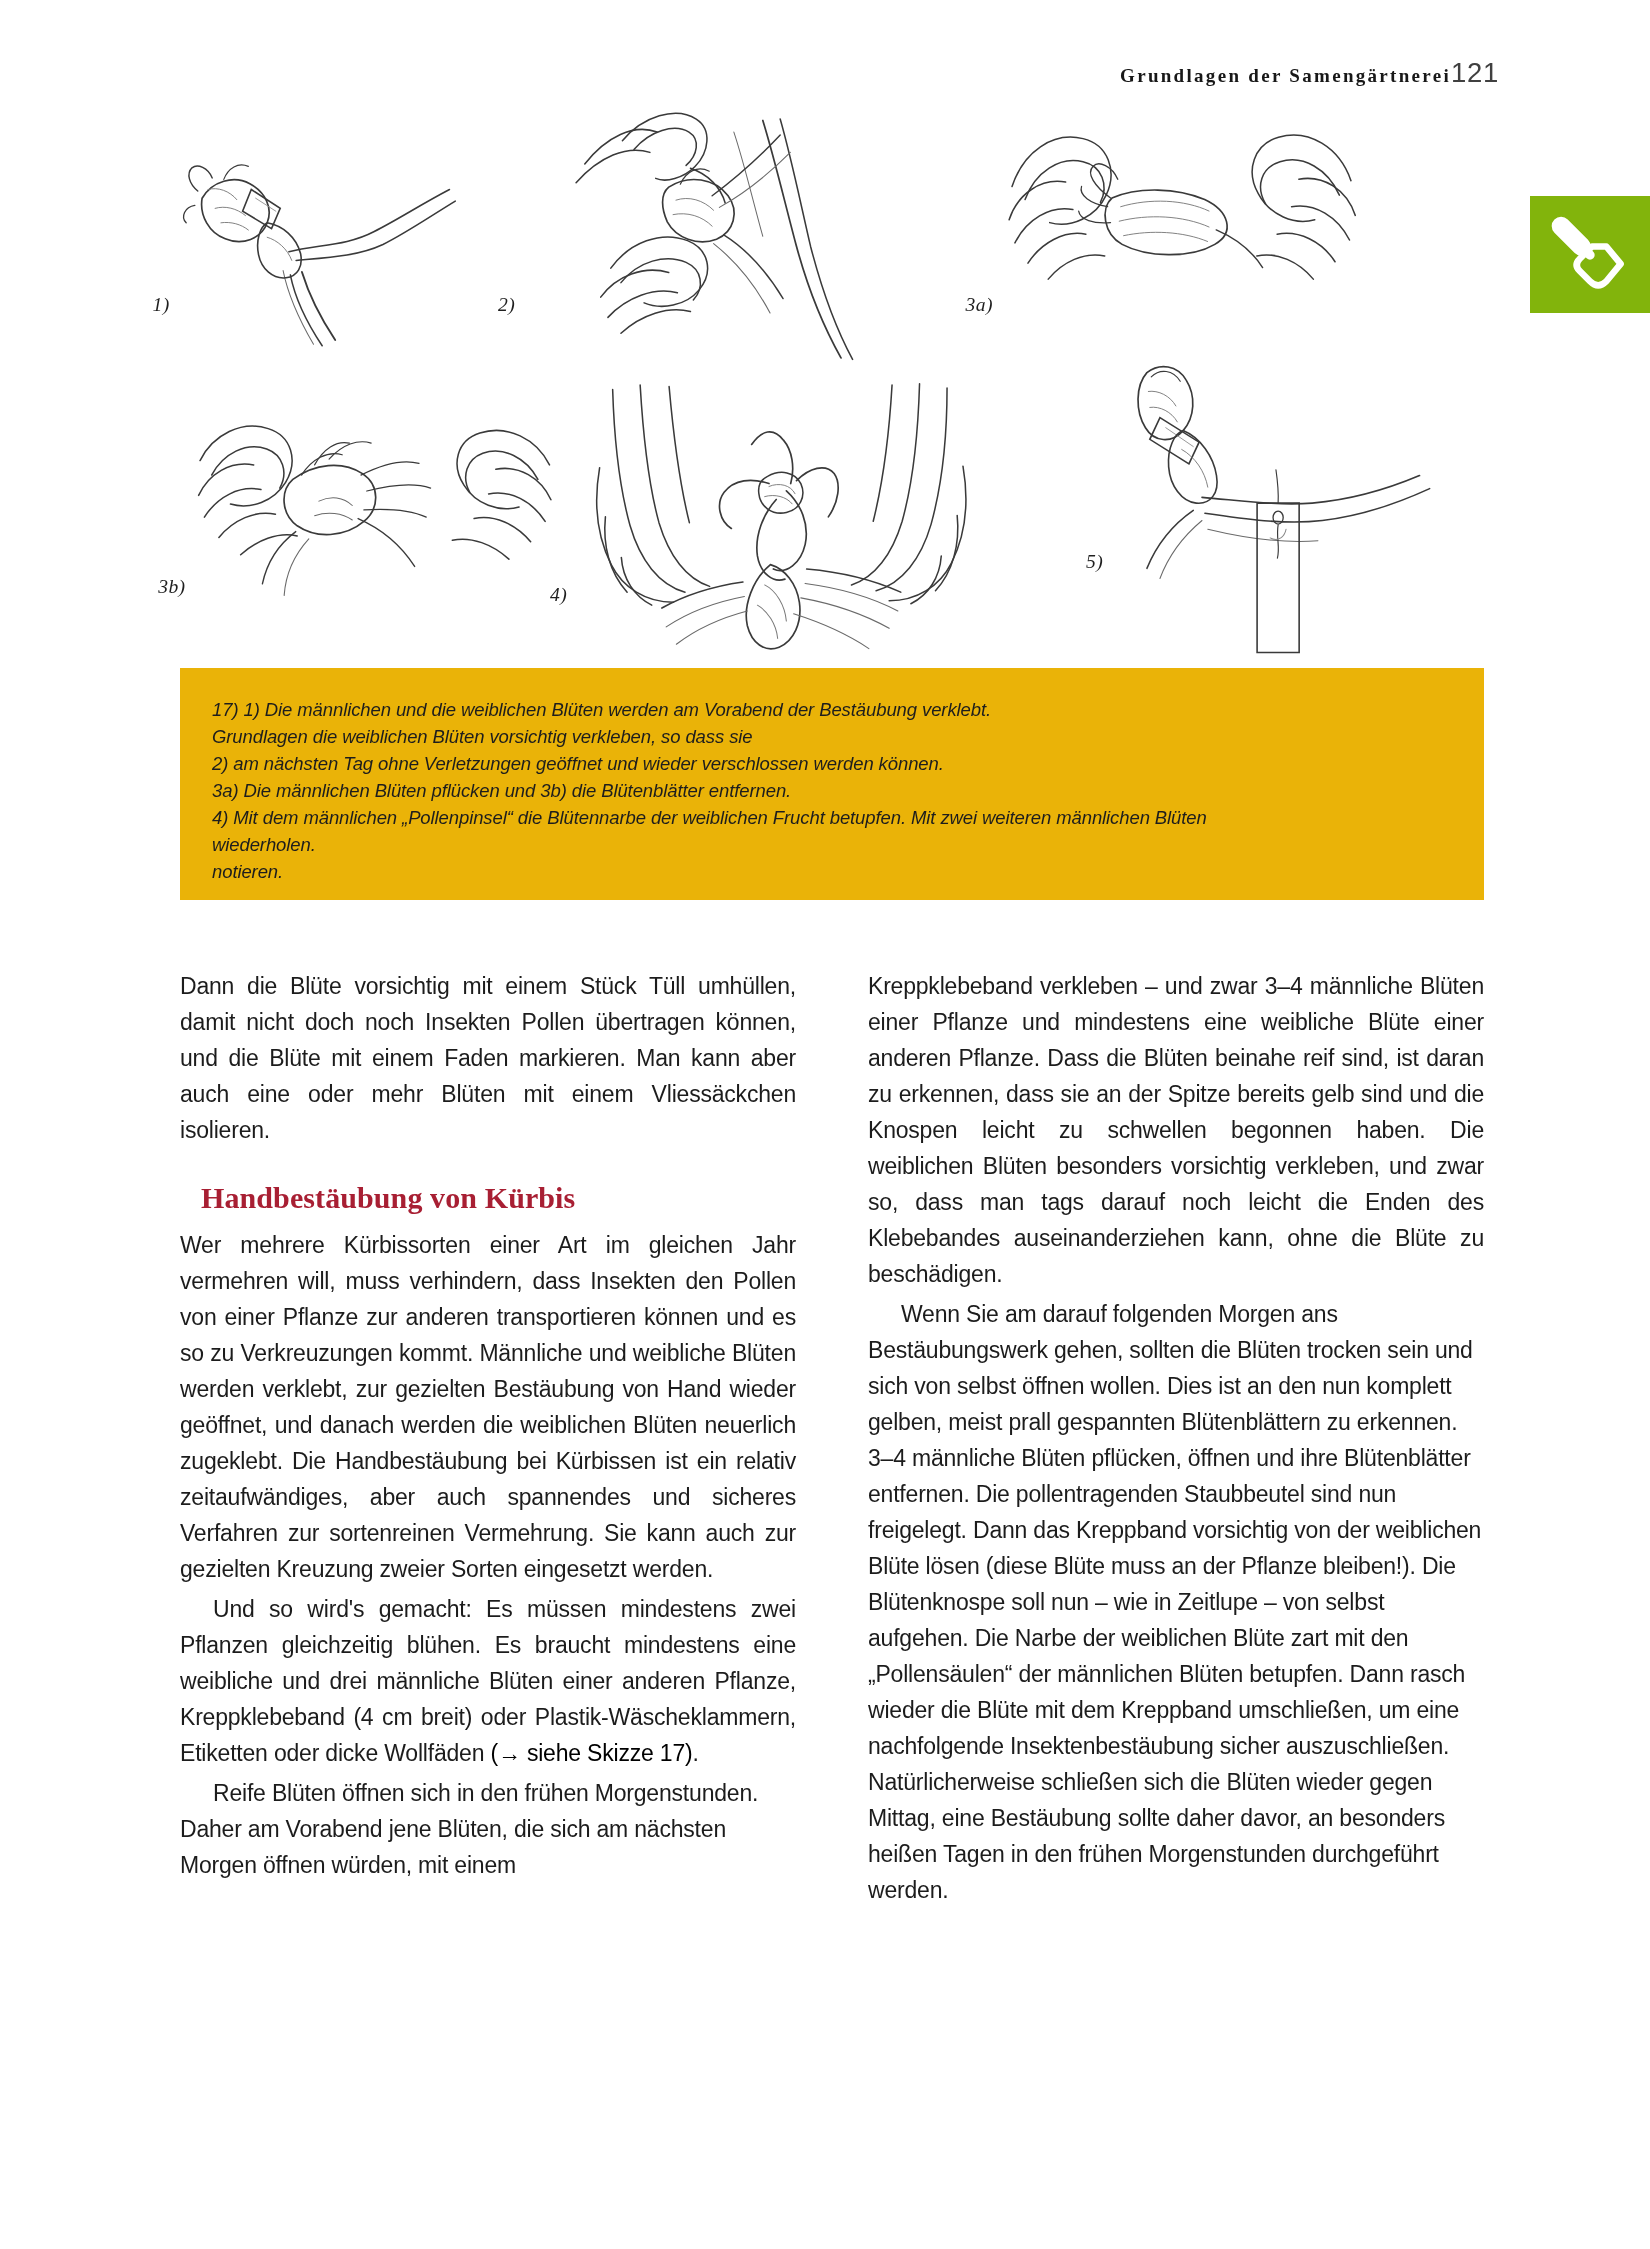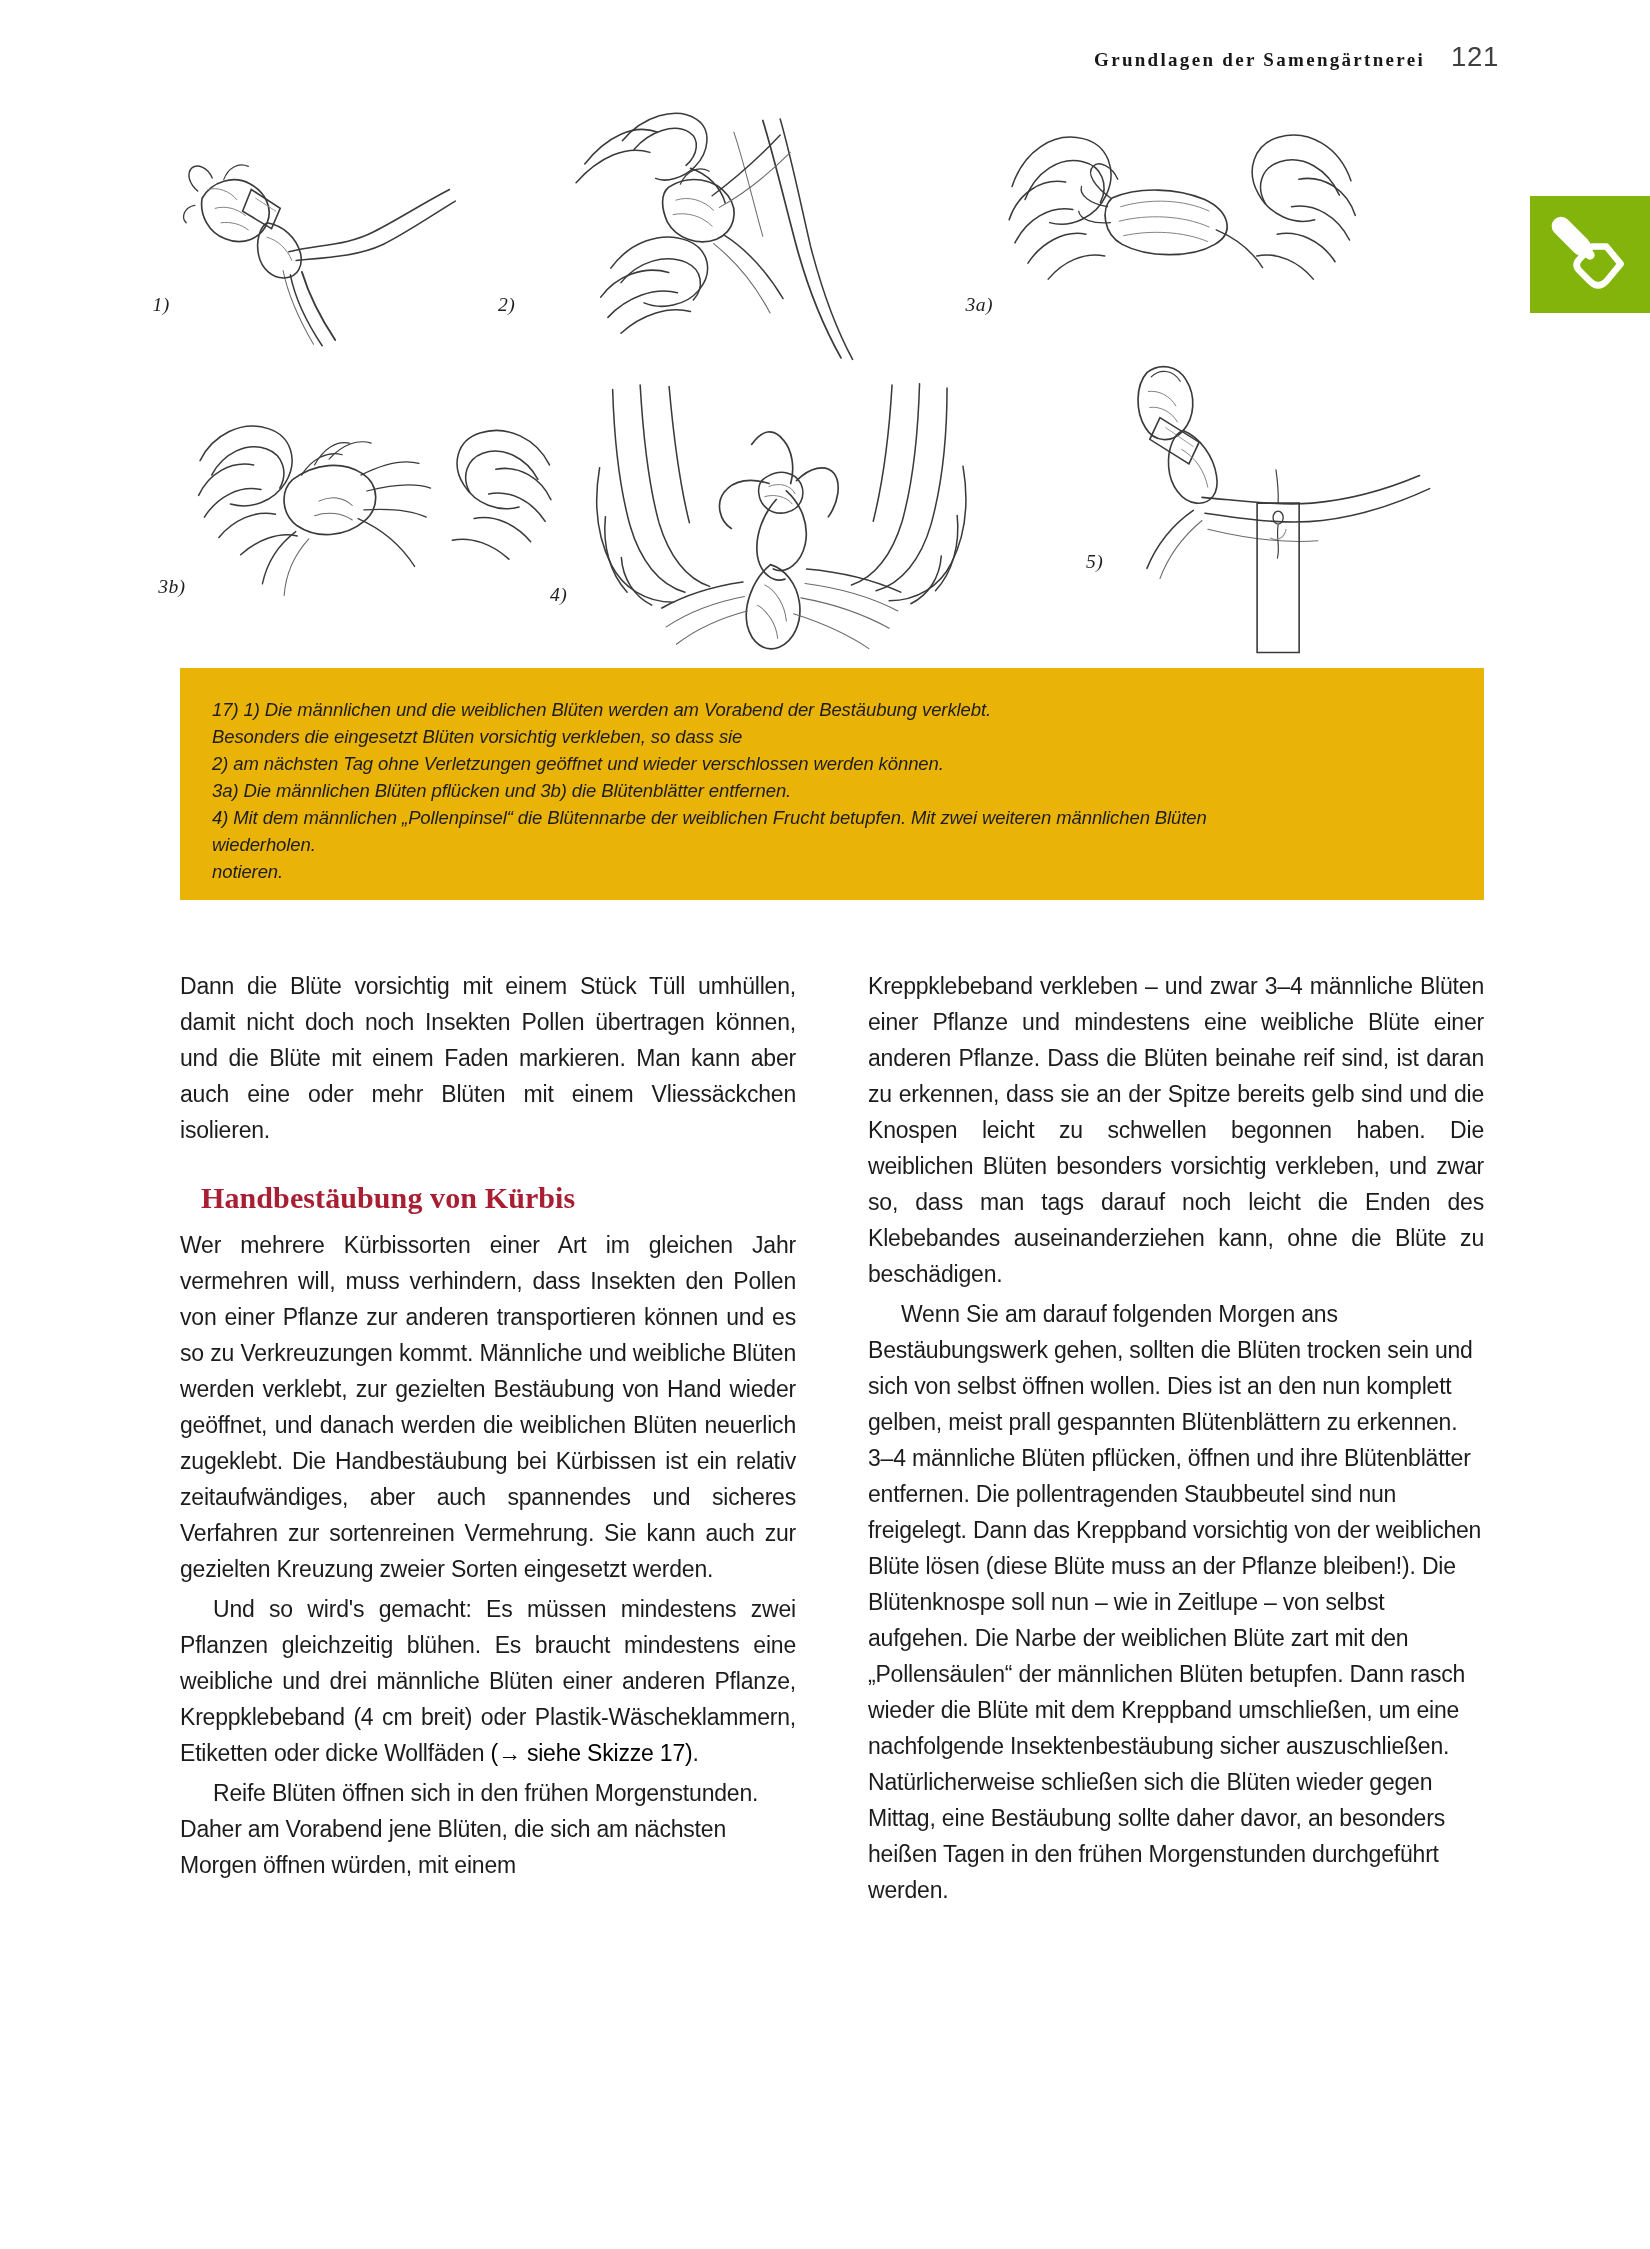--- a/index.html
+++ b/index.html
@@ -13,25 +13,24 @@
     height: 2250px;
     position: relative;
     font-family: "Liberation Sans", sans-serif;
     color: #1a1a1a;
     overflow: hidden;
   }
 
   
   .running-head {
     position: absolute;
-    top: 41px;
+    top: 57px;
     right: 152px;
     display: flex;
     align-items: baseline;
-    gap: 26px;
   }
   .running-head-title {
     font-family: "Liberation Serif", serif;
     font-weight: bold;
     font-size: 19px;
     letter-spacing: 2.3px;
     color: #181818;
     white-space: nowrap;
   }
   .running-head-page {
@@ -376,21 +375,21 @@
 
         <path d="M225 196 C 226 178 224 164 222 150" stroke-width="1.6"></path>
       </g>
     </svg>
     <span class="fig-label" style="left:-29px; top:190px;">5)</span>
   </div>
 </div>
 
 <div class="caption-box">
   <div class="caption-line">17) 1) Die männlichen und die weiblichen Blüten werden am Vorabend der Bestäubung verklebt.</div>
-  <div class="caption-line">Besonders die eingesetzt Blüten vorsichtig verkleben, so dass sie</div>
+  <div class="caption-line">Grundlagen die weiblichen Blüten vorsichtig verkleben, so dass sie</div>
   <div class="caption-line">2) am nächsten Tag ohne Verletzungen geöffnet und wieder verschlossen werden können.</div>
   <div class="caption-line">3a) Die männlichen Blüten pflücken und 3b) die Blütenblätter entfernen.</div>
   <div class="caption-line">4) Mit dem männlichen „Pollenpinsel“ die Blütennarbe der weiblichen Frucht betupfen. Mit zwei weiteren männlichen Blüten</div>
   <div class="caption-line">wiederholen.</div>
   <div class="caption-line">notieren.</div>
 </div>
 
 <div class="columns">
 
   <div class="col">

